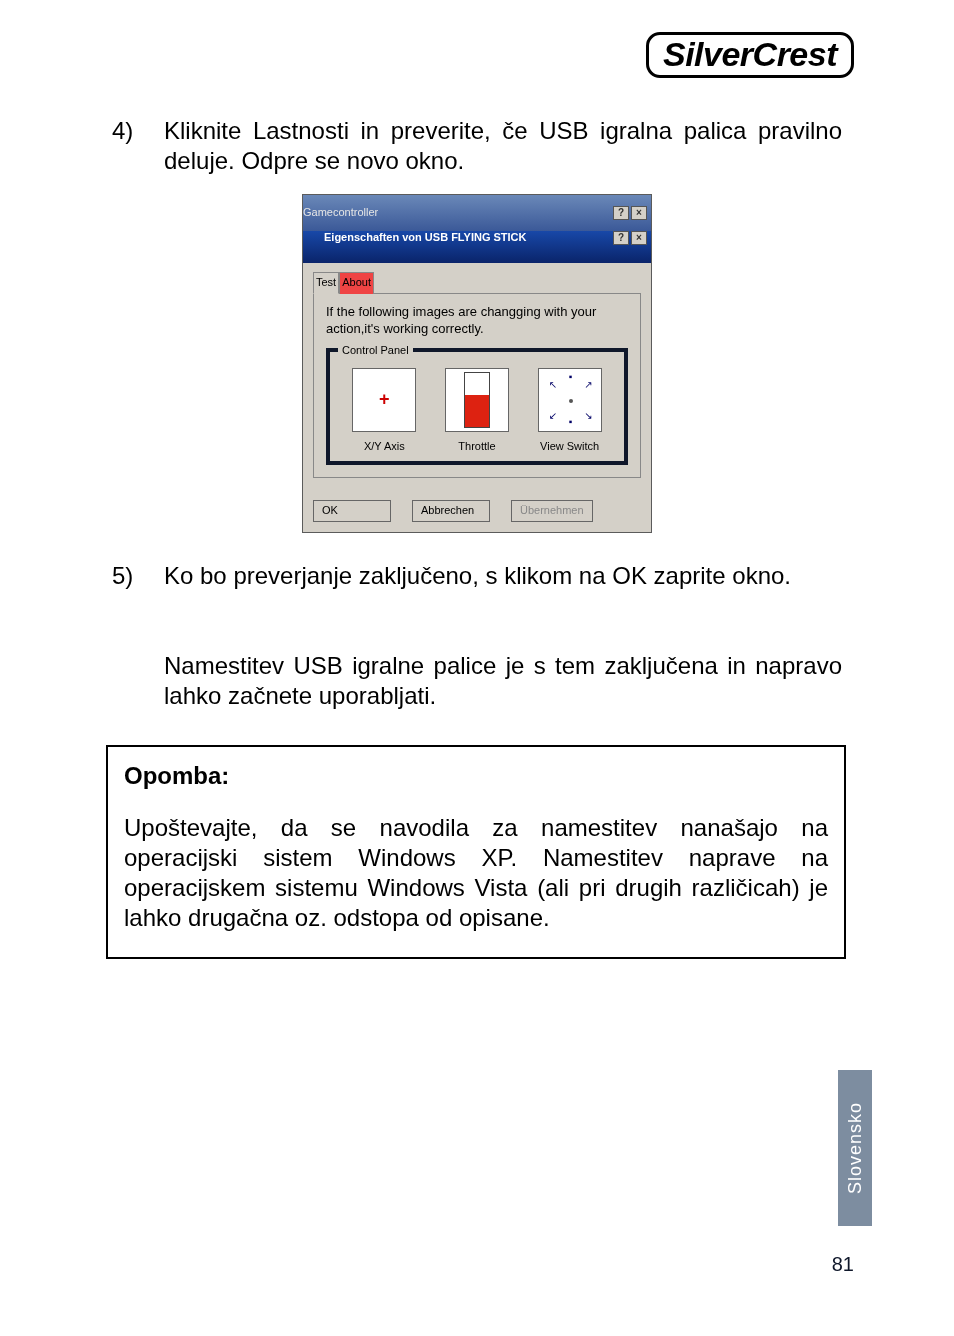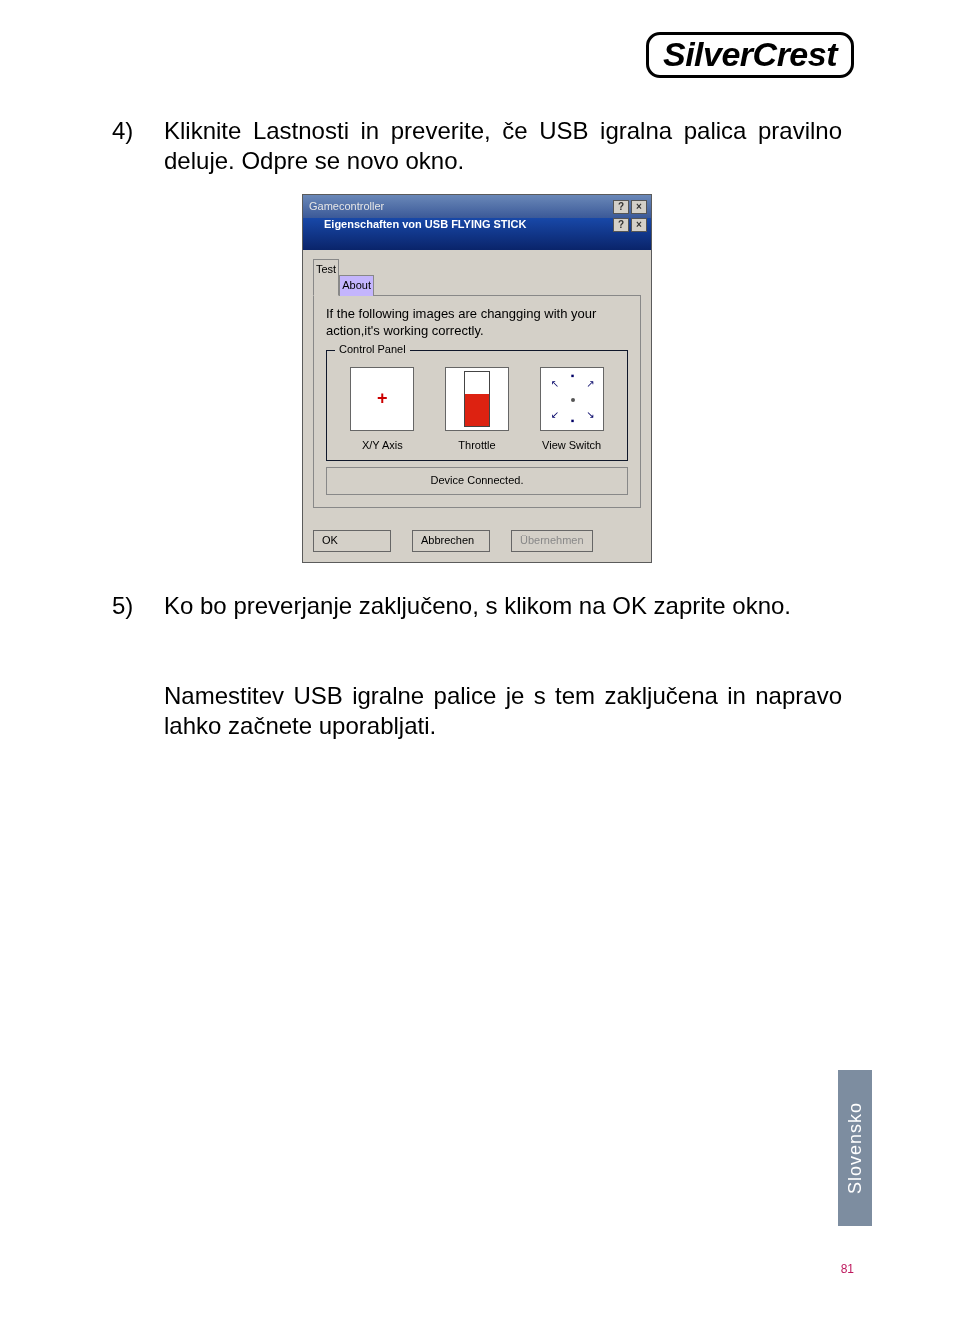--- a/index.html
+++ b/index.html
@@ -52,26 +52,26 @@
     width: 350px;
     font-family: Tahoma, Arial, sans-serif;
     font-size: 11px;
     color: #000;
     background: #d4d0c8;
     border: 1px solid #5b5b5b;
     box-shadow: 0 0 0 1px #dcdcdc inset;
   }
   
   .titlebar-back {
-    height: 23px;
+    height: 36px;
     background: linear-gradient(#6a88b8, #3b5998);
     color: #e6e6e6;
     display: flex;
     align-items: center;
-    padding: 0 4px 0 6px;
+    padding: 0 4px 0 0;
     font-size: 11px;
   }
   .titlebar-back .tb-text { flex: 1; }
   .sysbtn {
     width: 16px; height: 14px;
     background: #d4d0c8;
     border: 1px solid #555;
     margin-left: 2px;
     font-size: 10px;
     line-height: 12px;
@@ -102,33 +102,33 @@
     border-bottom: none;
     font-size: 11px;
     position: relative;
     top: 1px;
   }
   .tab.active {
     background: #d4d0c8;
     border-bottom: 1px solid #d4d0c8;
     z-index: 2;
   }
-  .tab.inactive { background: #c4b5fd; margin-top: 16px; }
+  .tab.inactive { background: #ef4444; }
   .tab-panel {
     border: 1px solid #888;
     padding: 10px 12px 12px 12px;
     background: #d4d0c8;
   }
   .instr-text {
     font-size: 13px;
     line-height: 1.3;
     margin-bottom: 10px;
   }
   .groupbox {
-    border: 1px solid #0f172a;
+    border: 4px solid #0f172a;
     padding: 12px 8px 8px 8px;
     margin-top: 0;
     position: relative;
   }
   .groupbox-title {
     position: absolute;
     top: -8px;
     left: 8px;
     background: #d4d0c8;
     padding: 0 4px;
@@ -225,22 +225,22 @@
     align-items: center;
     justify-content: center;
     writing-mode: vertical-rl;
     transform: rotate(180deg);
     letter-spacing: 1px;
   }
   .page-number {
     position: absolute;
     right: 100px;
     bottom: 60px;
-    font-size: 12px;
-    color: #be185d;
+    font-size: 20px;
+    color: #0f172a;
   }
 </style>
 </head>
 <body>
 
 <div class="brand-logo">SilverCrest</div>
 
 <div class="page-content">
 
   <div class="list-item">
@@ -295,38 +295,41 @@
                   <span class="tick" style="bottom:8px;left:10px;">↙</span>
                   <span class="tick" style="bottom:8px;right:8px;">↘</span>
                   <span class="tick" style="bottom:2px;left:30px;">▪</span>
                 </div>
                 <div>View Switch</div>
               </div>
             </div>
           </div>
 
 
-          <div class="status-box">Device Connected.</div>
         </div>
 
         <div class="dlg-buttons">
           <div class="dlg-btn">OK</div>
           <div class="dlg-btn">Abbrechen</div>
           <div class="dlg-btn disabled">Übernehmen</div>
         </div>
       </div>
     </div>
   </div>
 
   <div class="list-item">
     <div class="list-marker">5)</div>
     <div class="list-body">
       <span>Ko bo preverjanje zaključeno, s klikom na OK zaprite okno.</span>
       <div class="sub-para">Namestitev USB igralne palice je s tem zaključena in napravo lahko začnete uporabljati.</div>
     </div>
   </div>
 
+  <div class="note-box">
+    <div class="note-title">Opomba:</div>
+    <div class="note-body">Upoštevajte, da se navodila za namestitev nanašajo na operacijski sistem Windows XP. Namestitev naprave na operacijskem sistemu Windows Vista (ali pri drugih različicah) je lahko drugačna oz. odstopa od opisane.</div>
+  </div>
 
 </div>
 
 <div class="side-tab">Slovensko</div>
 
 <div class="page-number">81</div>
 
 </body></html>

